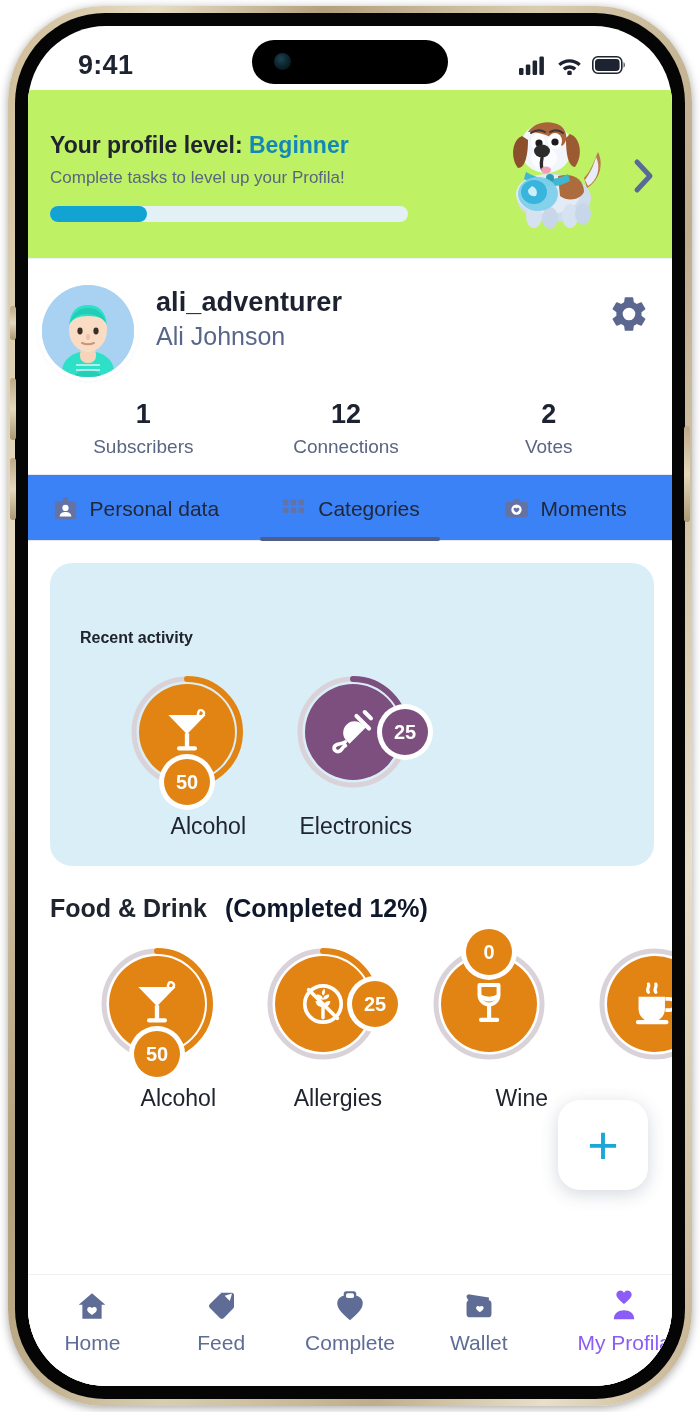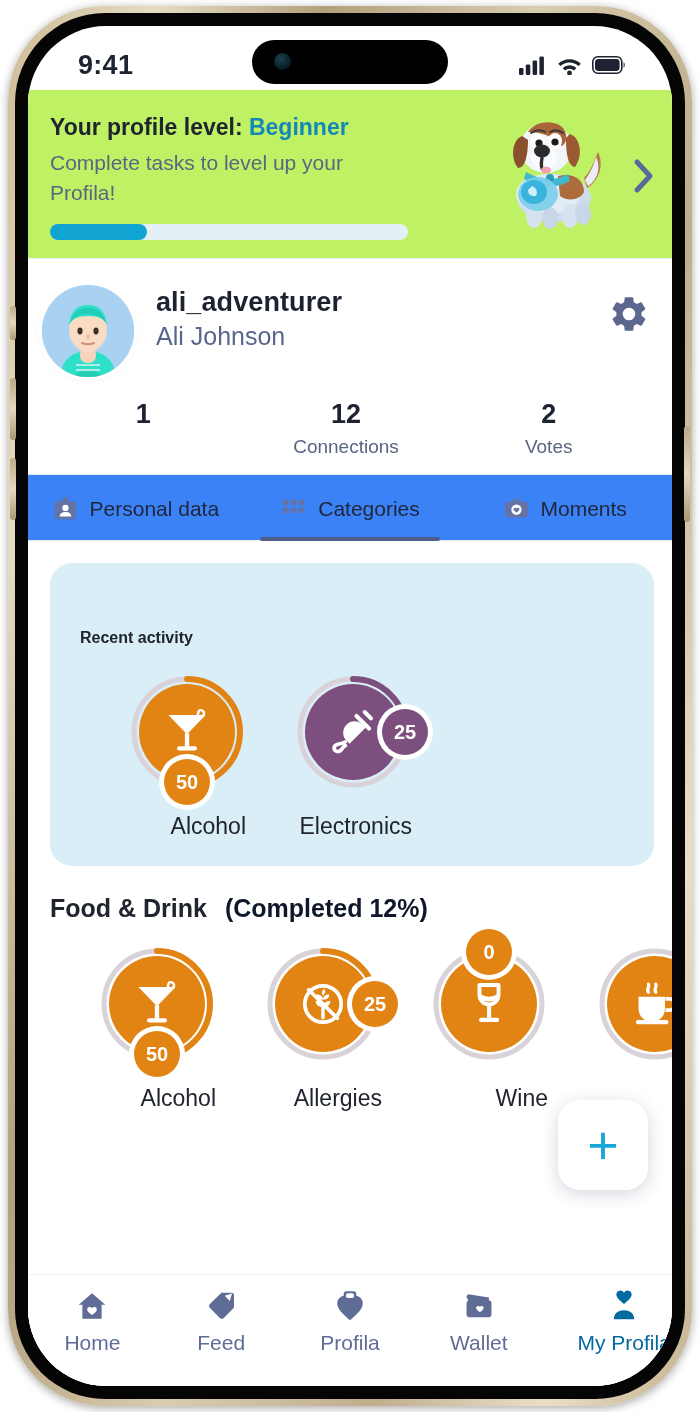--- a/index.html
+++ b/index.html
@@ -71,21 +71,21 @@
   #level-banner {
     display: flex; align-items: center;
     padding: 20px 10px 16px 22px;
     background: #bef264;
     border-bottom: 1px solid #eef1f5;
     position: relative;
   }
   #level-texts { flex: 1; min-width: 0; }
   #level-title { font-size: 23px; color: #20242e; font-weight: 700; line-height: 1.35; }
   #level-title .lv { color: #1487b8; font-weight: 700; }
-  #level-sub { font-size: 21px; color: #5a6580; line-height: 1.45; margin-top: 5px; max-width: 360px; }
+  #level-sub { font-size: 17px; color: #5a6580; line-height: 1.45; margin-top: 5px; max-width: 360px; }
   #level-progress-track {
     margin-top: 16px; width: 358px; height: 16px;
     border-radius: 9px; background: #e3f0f6;
   }
   #level-progress-fill {
     height: 100%; border-radius: 9px;
     background: #11a3d2;
   }
   #dog-art { width: 132px; height: 132px; flex: 0 0 132px; margin: 0 6px 0 2px; position: relative; }
   #level-chevron {
@@ -181,21 +181,21 @@
   
   #bottom-nav {
     position: absolute; left: 0; right: 0; bottom: 0; height: 112px;
     background: #fff; border-top: 1px solid #eef0f4;
     display: flex; align-items: flex-start; padding-top: 14px;
     z-index: 30;
   }
   .nav-item { flex: 1; display: flex; flex-direction: column; align-items: center; gap: 8px; }
   .nav-icon { color: #5f6c96; display: flex; }
   .nav-label { font-size: 21px; color: #5f6c96; }
-  .nav-item.active .nav-icon, .nav-item.active .nav-label { color: #0369a1; margin-left: 33px; }
+  .nav-item.active .nav-icon, .nav-item.active .nav-label { color: #8b5cf6; margin-left: 33px; }
 </style>
 </head>
 <body>
 
 <div id="phone-frame">
   <div class="side-btn" id="btn-silent"></div>
   <div class="side-btn" id="btn-vol-up"></div>
   <div class="side-btn" id="btn-vol-dn"></div>
   <div class="side-btn" id="btn-power"></div>
 
@@ -320,20 +320,21 @@
             <div id="settings-gear">
               <svg width="42" height="42" viewBox="0 0 24 24">
                 <path fill="currentColor" d="M19.14 12.94a7.5 7.5 0 0 0 0-1.88l2.03-1.58a.5.5 0 0 0 .12-.64l-1.92-3.32a.5.5 0 0 0-.6-.22l-2.39.96a7.3 7.3 0 0 0-1.62-.94l-.36-2.54a.5.5 0 0 0-.5-.42h-3.84a.5.5 0 0 0-.5.42l-.36 2.54c-.58.24-1.12.56-1.62.94l-2.39-.96a.5.5 0 0 0-.6.22L2.67 8.84a.5.5 0 0 0 .12.64l2.03 1.58a7.5 7.5 0 0 0 0 1.88l-2.03 1.58a.5.5 0 0 0-.12.64l1.92 3.32c.12.22.38.3.6.22l2.39-.96c.5.38 1.04.7 1.62.94l.36 2.54c.04.24.25.42.5.42h3.84c.25 0 .46-.18.5-.42l.36-2.54c.58-.24 1.12-.56 1.62-.94l2.39.96c.22.08.48 0 .6-.22l1.92-3.32a.5.5 0 0 0-.12-.64zM12 15.6A3.6 3.6 0 1 1 15.6 12 3.6 3.6 0 0 1 12 15.6z"></path>
               </svg>
             </div>
           </div>
 
           <div id="stats-row">
             <div class="stat">
               <div class="stat-value">1</div>
+              <div class="stat-label">Subscribers</div>
             </div>
             <div class="stat">
               <div class="stat-value">12</div>
               <div class="stat-label">Connections</div>
             </div>
             <div class="stat">
               <div class="stat-value">2</div>
               <div class="stat-label">Votes</div>
             </div>
           </div>
@@ -546,21 +547,21 @@
         </div>
 
         <div class="nav-item">
           <span class="nav-icon">
             <svg width="34" height="34" viewBox="0 0 24 24">
               <path d="M12 22 C5.6 16.6 3 13.6 3 9.8 A5.4 5.4 0 0 1 12 6 A5.4 5.4 0 0 1 21 9.8 C21 13.6 18.4 16.6 12 22z" fill="currentColor"></path>
               <rect x="7.6" y="1.6" width="8.8" height="6" rx="1.8" fill="currentColor"></rect>
               <rect x="9.2" y="3" width="5.6" height="3.4" rx="1.2" fill="#fff"></rect>
             </svg>
           </span>
-          <span class="nav-label">Profila</span>
+          <span class="nav-label">Complete</span>
         </div>
 
         <div class="nav-item">
           <span class="nav-icon">
             <svg width="34" height="34" viewBox="0 0 24 24">
               <path d="M3.2 5.6 C3.2 4.4 4.2 3.6 5.4 3.8 L19 6 v2.4 H4.6 z" fill="currentColor"></path>
               <rect x="3.2" y="8" width="17.6" height="12" rx="2.4" fill="currentColor"></rect>
               <path d="M12.6 16.4c-1.7-1.2-2.7-2-2.7-3.1a1.5 1.5 0 0 1 2.7-.75 1.5 1.5 0 0 1 2.7.75c0 1.1-1 1.9-2.7 3.1z" fill="#fff"></path>
             </svg>
           </span>

